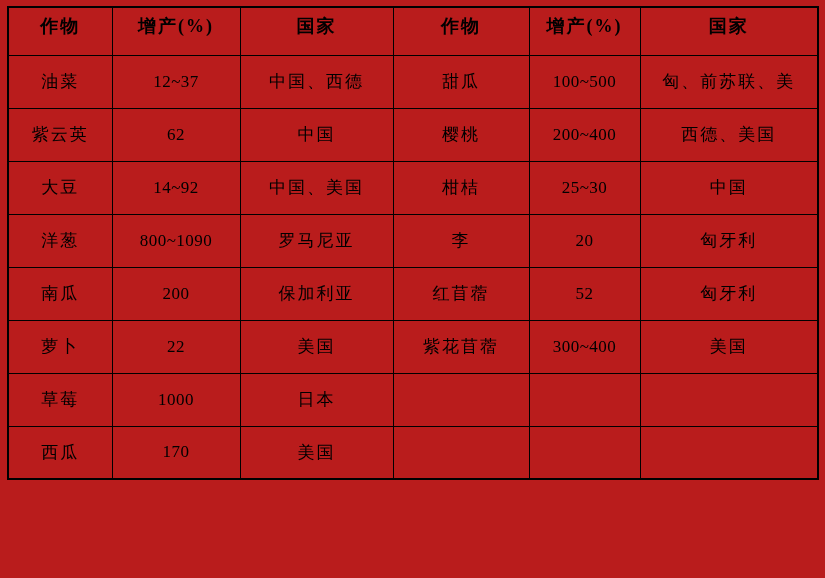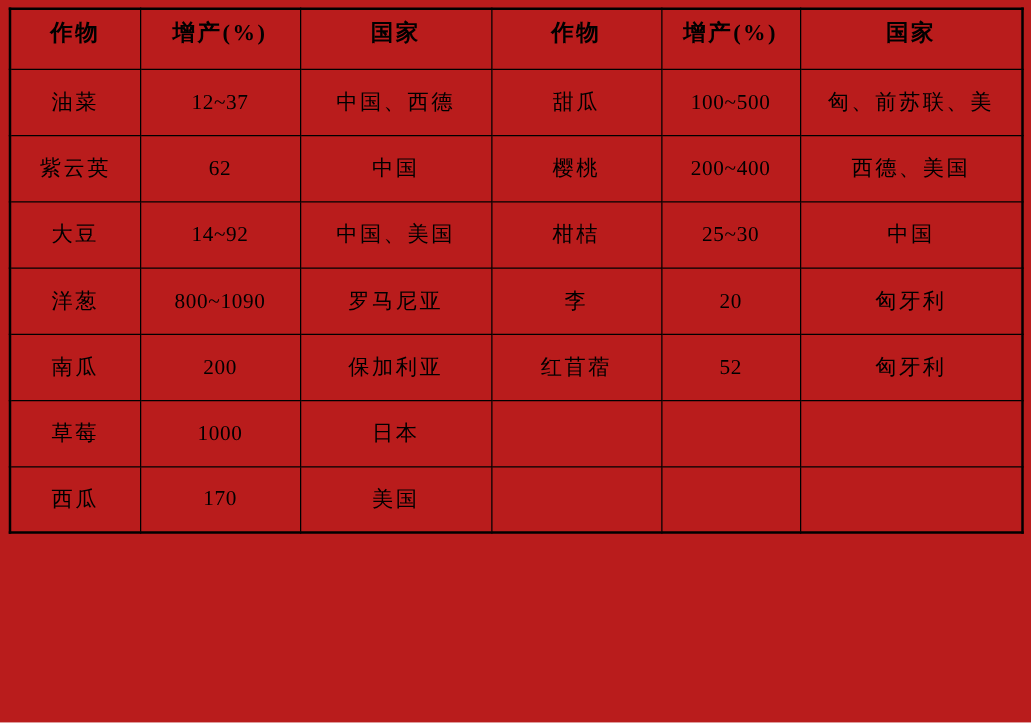--- a/index.html
+++ b/index.html
@@ -114,20 +114,28 @@
         </tr>
         <tr>
           <td class="">南瓜</td>
           <td class="num">200</td>
           <td class="">保加利亚</td>
           <td class="">红苜蓿</td>
           <td class="num">52</td>
           <td class="">匈牙利</td>
         </tr>
         <tr>
+          <td class="">萝卜</td>
+          <td class="num">22</td>
+          <td class="">美国</td>
+          <td class="">紫花苜蓿</td>
+          <td class="num">300~400</td>
+          <td class="">美国</td>
+        </tr>
+        <tr>
           <td class="">草莓</td>
           <td class="num">1000</td>
           <td class="">日本</td>
           <td class=""></td>
           <td class="num"></td>
           <td class=""></td>
         </tr>
         <tr>
           <td class="">西瓜</td>
           <td class="num">170</td>

